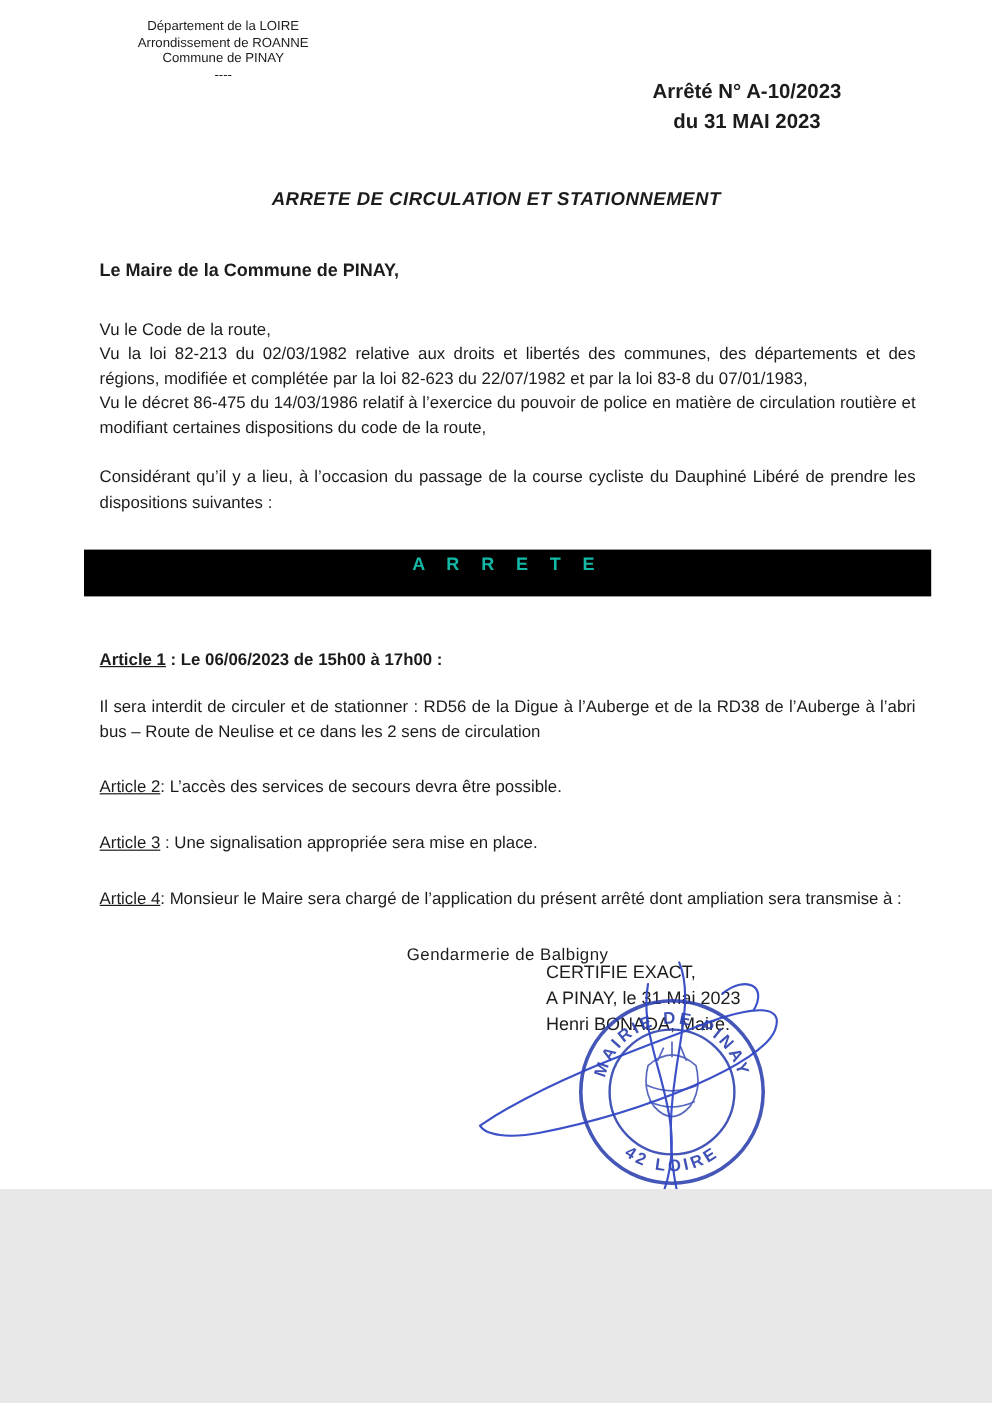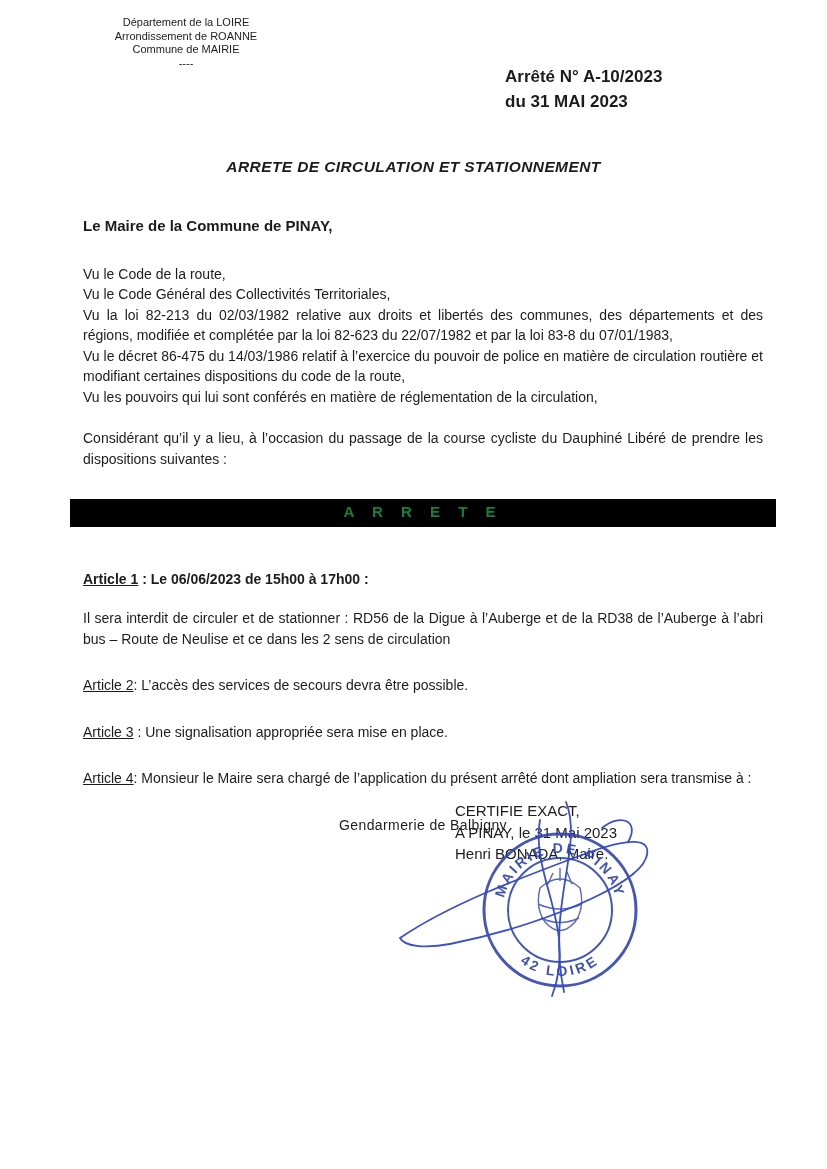--- a/index.html
+++ b/index.html
@@ -1,44 +1,44 @@
 <!DOCTYPE html>
 <html><head>
 <meta charset="utf-8">
 <style>
   html,body { margin:0; padding:0; background:#e8e8e8; }
   .page {
-    position:relative; width:827px; height:1169px; margin:0 auto;
+    position:relative; width:827px; height:991px; margin:0 auto;
     background:#ffffff; font-family:"Liberation Sans", sans-serif;
     color:#1c1c1c; overflow:hidden;
   }
   .header-left {
     position:absolute; top:16px; left:108px; width:156px;
     text-align:center; font-size:11px; line-height:13.5px;
   }
   .decree {
     position:absolute; top:64px; left:505px; width:235px;
-    text-align:left; font-weight:700; font-size:17px; line-height:25px;
+    text-align:center; font-weight:700; font-size:17px; line-height:25px;
   }
   .doc-title {
     position:absolute; top:158px; left:0; width:100%;
     text-align:center; font-weight:700; font-size:15.5px; letter-spacing:.4px;font-style:italic;
   }
   .body-block {
     position:absolute; top:216px; left:83px; width:680px;
     font-size:14px; line-height:20.5px; text-align:justify;
   }
   .opening { font-weight:700; font-size:15px; margin:0 0 27px 0; }
   .vu p { margin:0; }
   .lead { font-weight:400; }
   .considerant { margin:21px 0 0 0; }
   .banner {
-    margin:30px -13px 0 -13px; background:#000; color:#15803d;
+    margin:30px -13px 0 -13px; background:#000; color:#14b8a6;
     text-align:center; font-weight:700; font-size:15px;
-    letter-spacing:7px; padding:3px 0 4px 0;
+    letter-spacing:7px; padding:3px 0 15px 0;
   }
   .art { margin:26px 0 0 0; }
   .art-label { text-decoration:underline; }
   .art1 { font-weight:700; margin-top:42px; }
   .art1-body { margin:19px 0 0 0; }
   .one-line { white-space:nowrap; text-align:left; }
   .recipient { margin:26px 0 0 0; letter-spacing:.4px; text-align:center; }
   .certification {
     position:absolute; top:800px; left:455px;
     font-size:15px; line-height:21.5px; text-align:left;
@@ -47,41 +47,39 @@
   .stamp-sig text { font-family:"Liberation Sans", sans-serif; font-weight:700; }
 </style>
 </head>
 <body>
 
 <div class="page">
 
   <div class="header-left">
     <div>Département de la LOIRE</div>
     <div>Arrondissement de ROANNE</div>
-    <div>Commune de MAIRIE</div>
+    <div>Commune de PINAY</div>
     <div>----</div>
   </div>
 
   <div class="decree">
     <div>Arrêté N° A-10/2023</div>
     <div>du 31 MAI 2023</div>
   </div>
 
   <div class="doc-title">ARRETE DE CIRCULATION ET STATIONNEMENT</div>
 
   <div class="body-block">
 
     <p class="opening">Le Maire de la Commune de PINAY,</p>
 
     <div class="vu">
       <p><span class="lead">Vu</span><span> le Code de la route,</span></p>
-      <p><span class="lead">Vu</span><span> le Code Général des Collectivités Territoriales,</span></p>
       <p><span class="lead">Vu</span><span> la loi 82-213 du 02/03/1982 relative aux droits et libertés des communes, des départements et des régions, modifiée et complétée par la loi 82-623 du 22/07/1982 et par la loi 83-8 du 07/01/1983,</span></p>
       <p><span class="lead">Vu</span><span> le décret 86-475 du 14/03/1986 relatif à l’exercice du pouvoir de police en matière de circulation routière et modifiant certaines dispositions du code de la route,</span></p>
-      <p><span class="lead">Vu</span><span> les pouvoirs qui lui sont conférés en matière de réglementation de la circulation,</span></p>
     </div>
 
     <p class="considerant"><span class="lead">Considérant</span><span> qu’il y a lieu, à l’occasion du passage de la course cycliste du Dauphiné Libéré de prendre les dispositions suivantes :</span></p>
 
     <div class="banner">A R R E T E</div>
 
     <p class="art art1"><span class="art-label">Article 1</span><span> : Le 06/06/2023 de 15h00 à 17h00 :</span></p>
     <p class="art1-body">Il sera interdit de circuler et de stationner : RD56 de la Digue à l’Auberge et de la RD38 de l’Auberge à l’abri bus – Route de Neulise et ce dans les 2 sens de circulation</p>
 
     <p class="art one-line"><span class="art-label">Article 2</span><span>: L’accès des services de secours devra être possible.</span></p>

